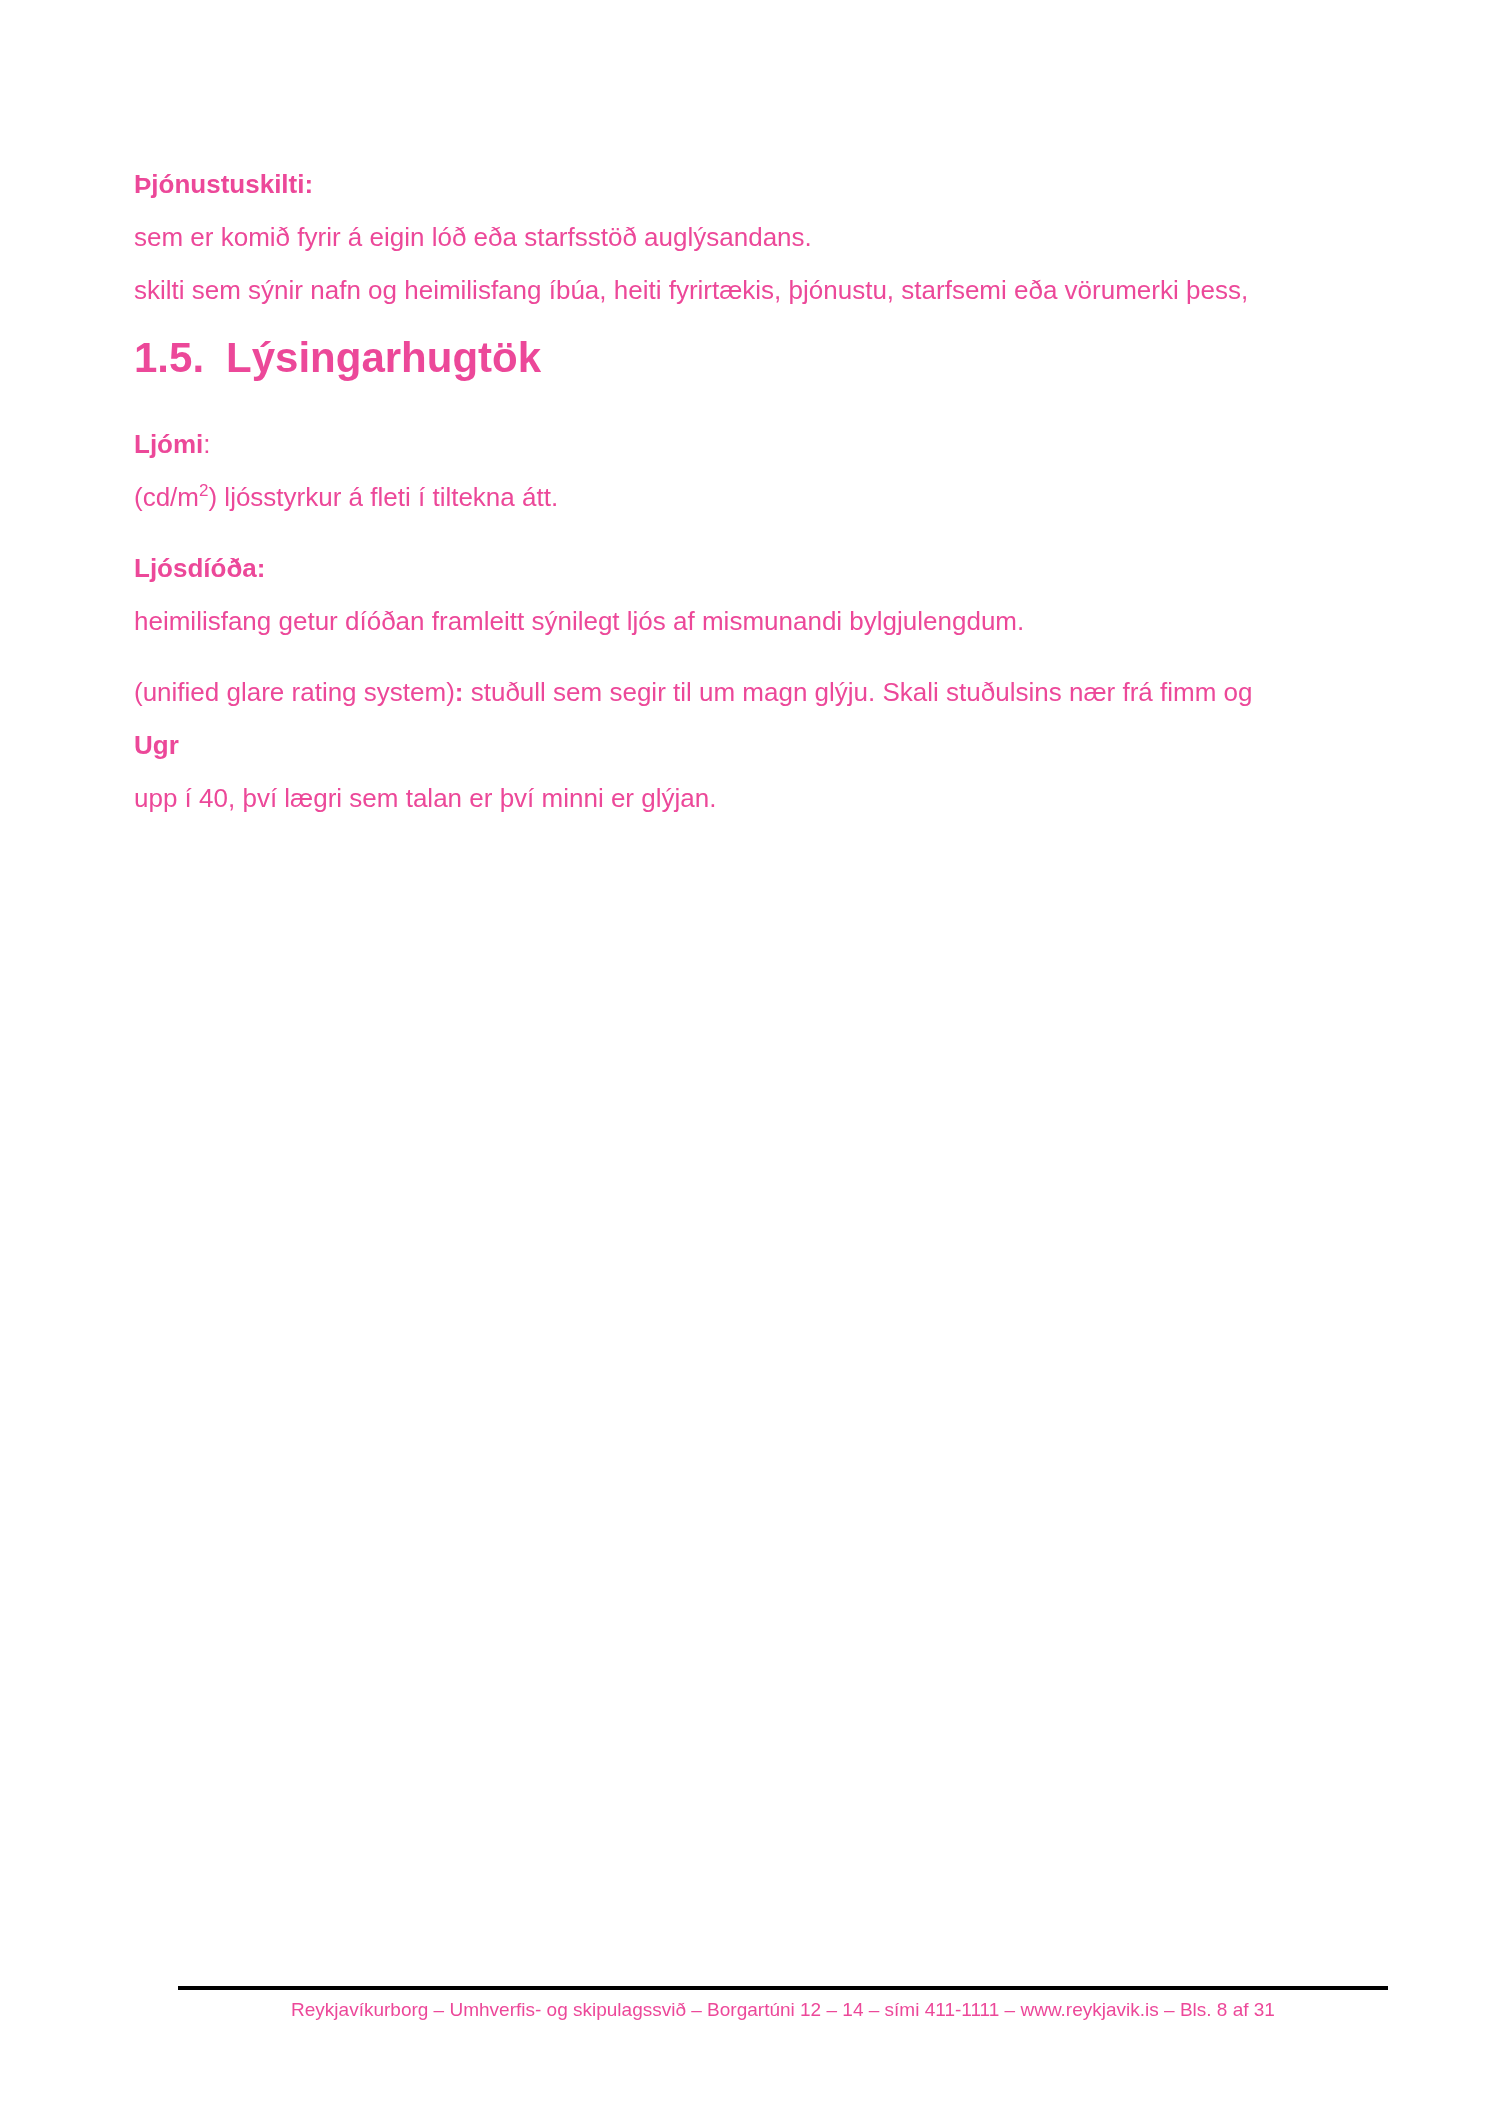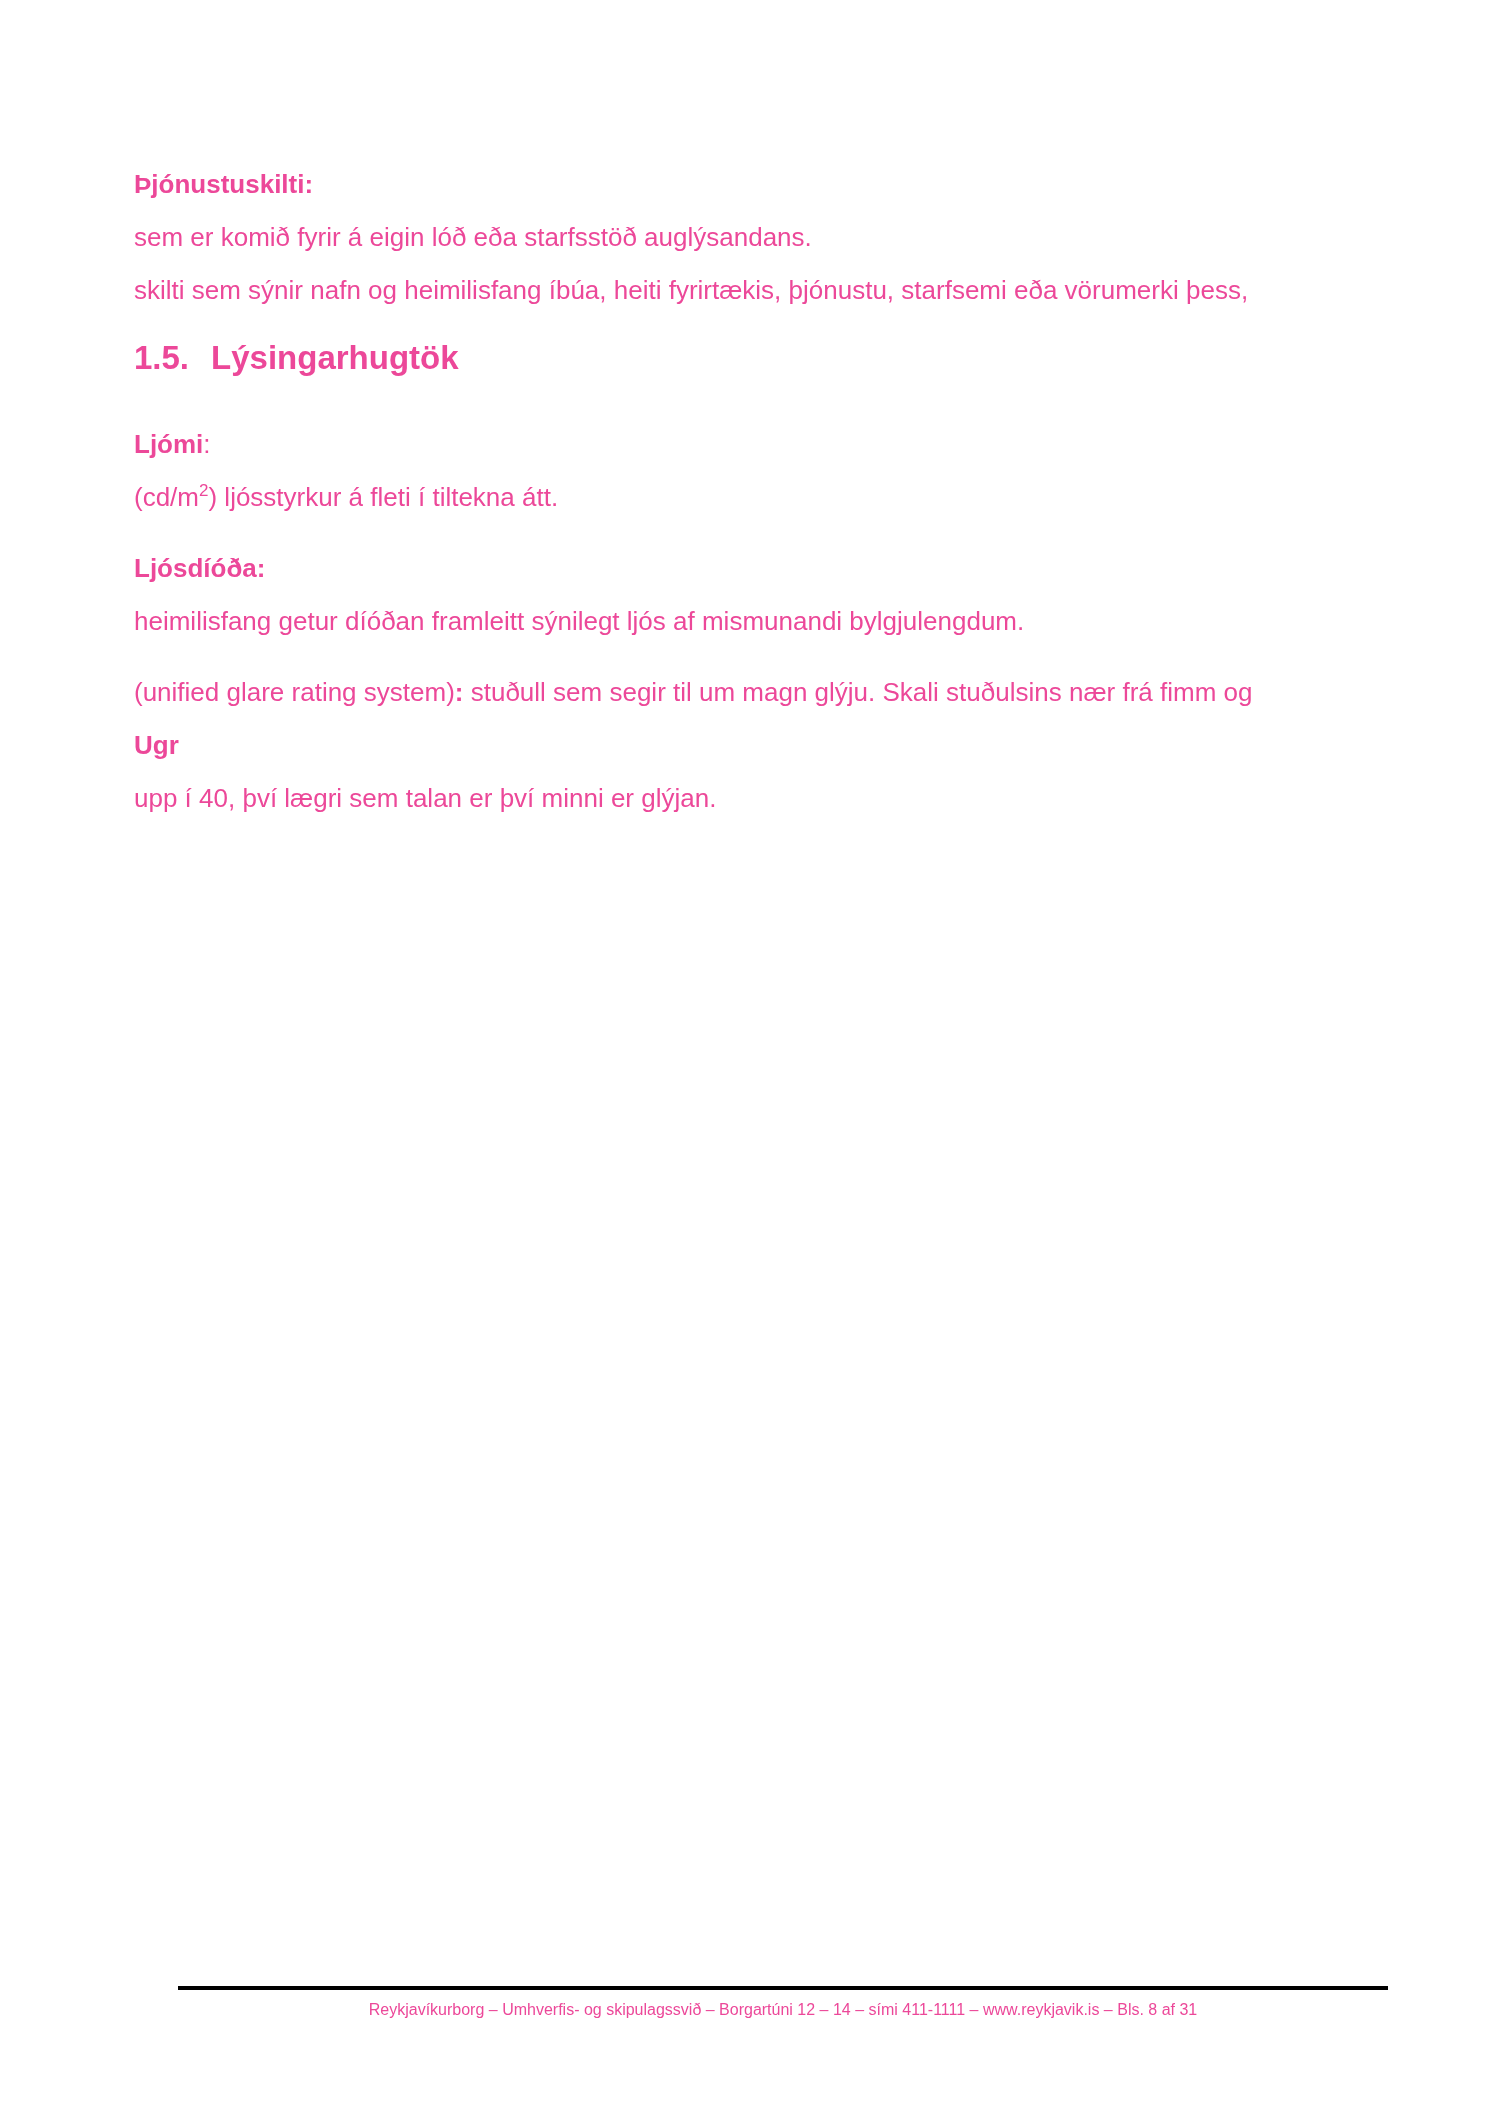--- a/index.html
+++ b/index.html
@@ -31,21 +31,21 @@
     white-space: pre-wrap;
   }
   .term {
     font-weight: bold;
   }
   .bold {
     font-weight: bold;
   }
   .heading {
     margin: 16px 0 37px 0;
-    font-size: 33px;
+    font-size: 42px;
     line-height: 46px;
     font-weight: bold;
   }
   .heading-number {
     display: inline-block;
     margin-right: 22px;
   }
   .sup {
     font-size: 17px;
     vertical-align: super;
@@ -54,21 +54,21 @@
   .footer {
     position: absolute;
     left: 178px;
     top: 1986px;
     width: 1210px;
     border-top: 4px solid #000000;
     padding-top: 5px;
     text-align: center;
   }
   .footer-text {
-    font-size: 16px;
+    font-size: 19px;
     line-height: 30px;
   }
 </style>
 </head>
 <body>
 
 <div class="page">
   <div class="content">
 
     <div class="para">

